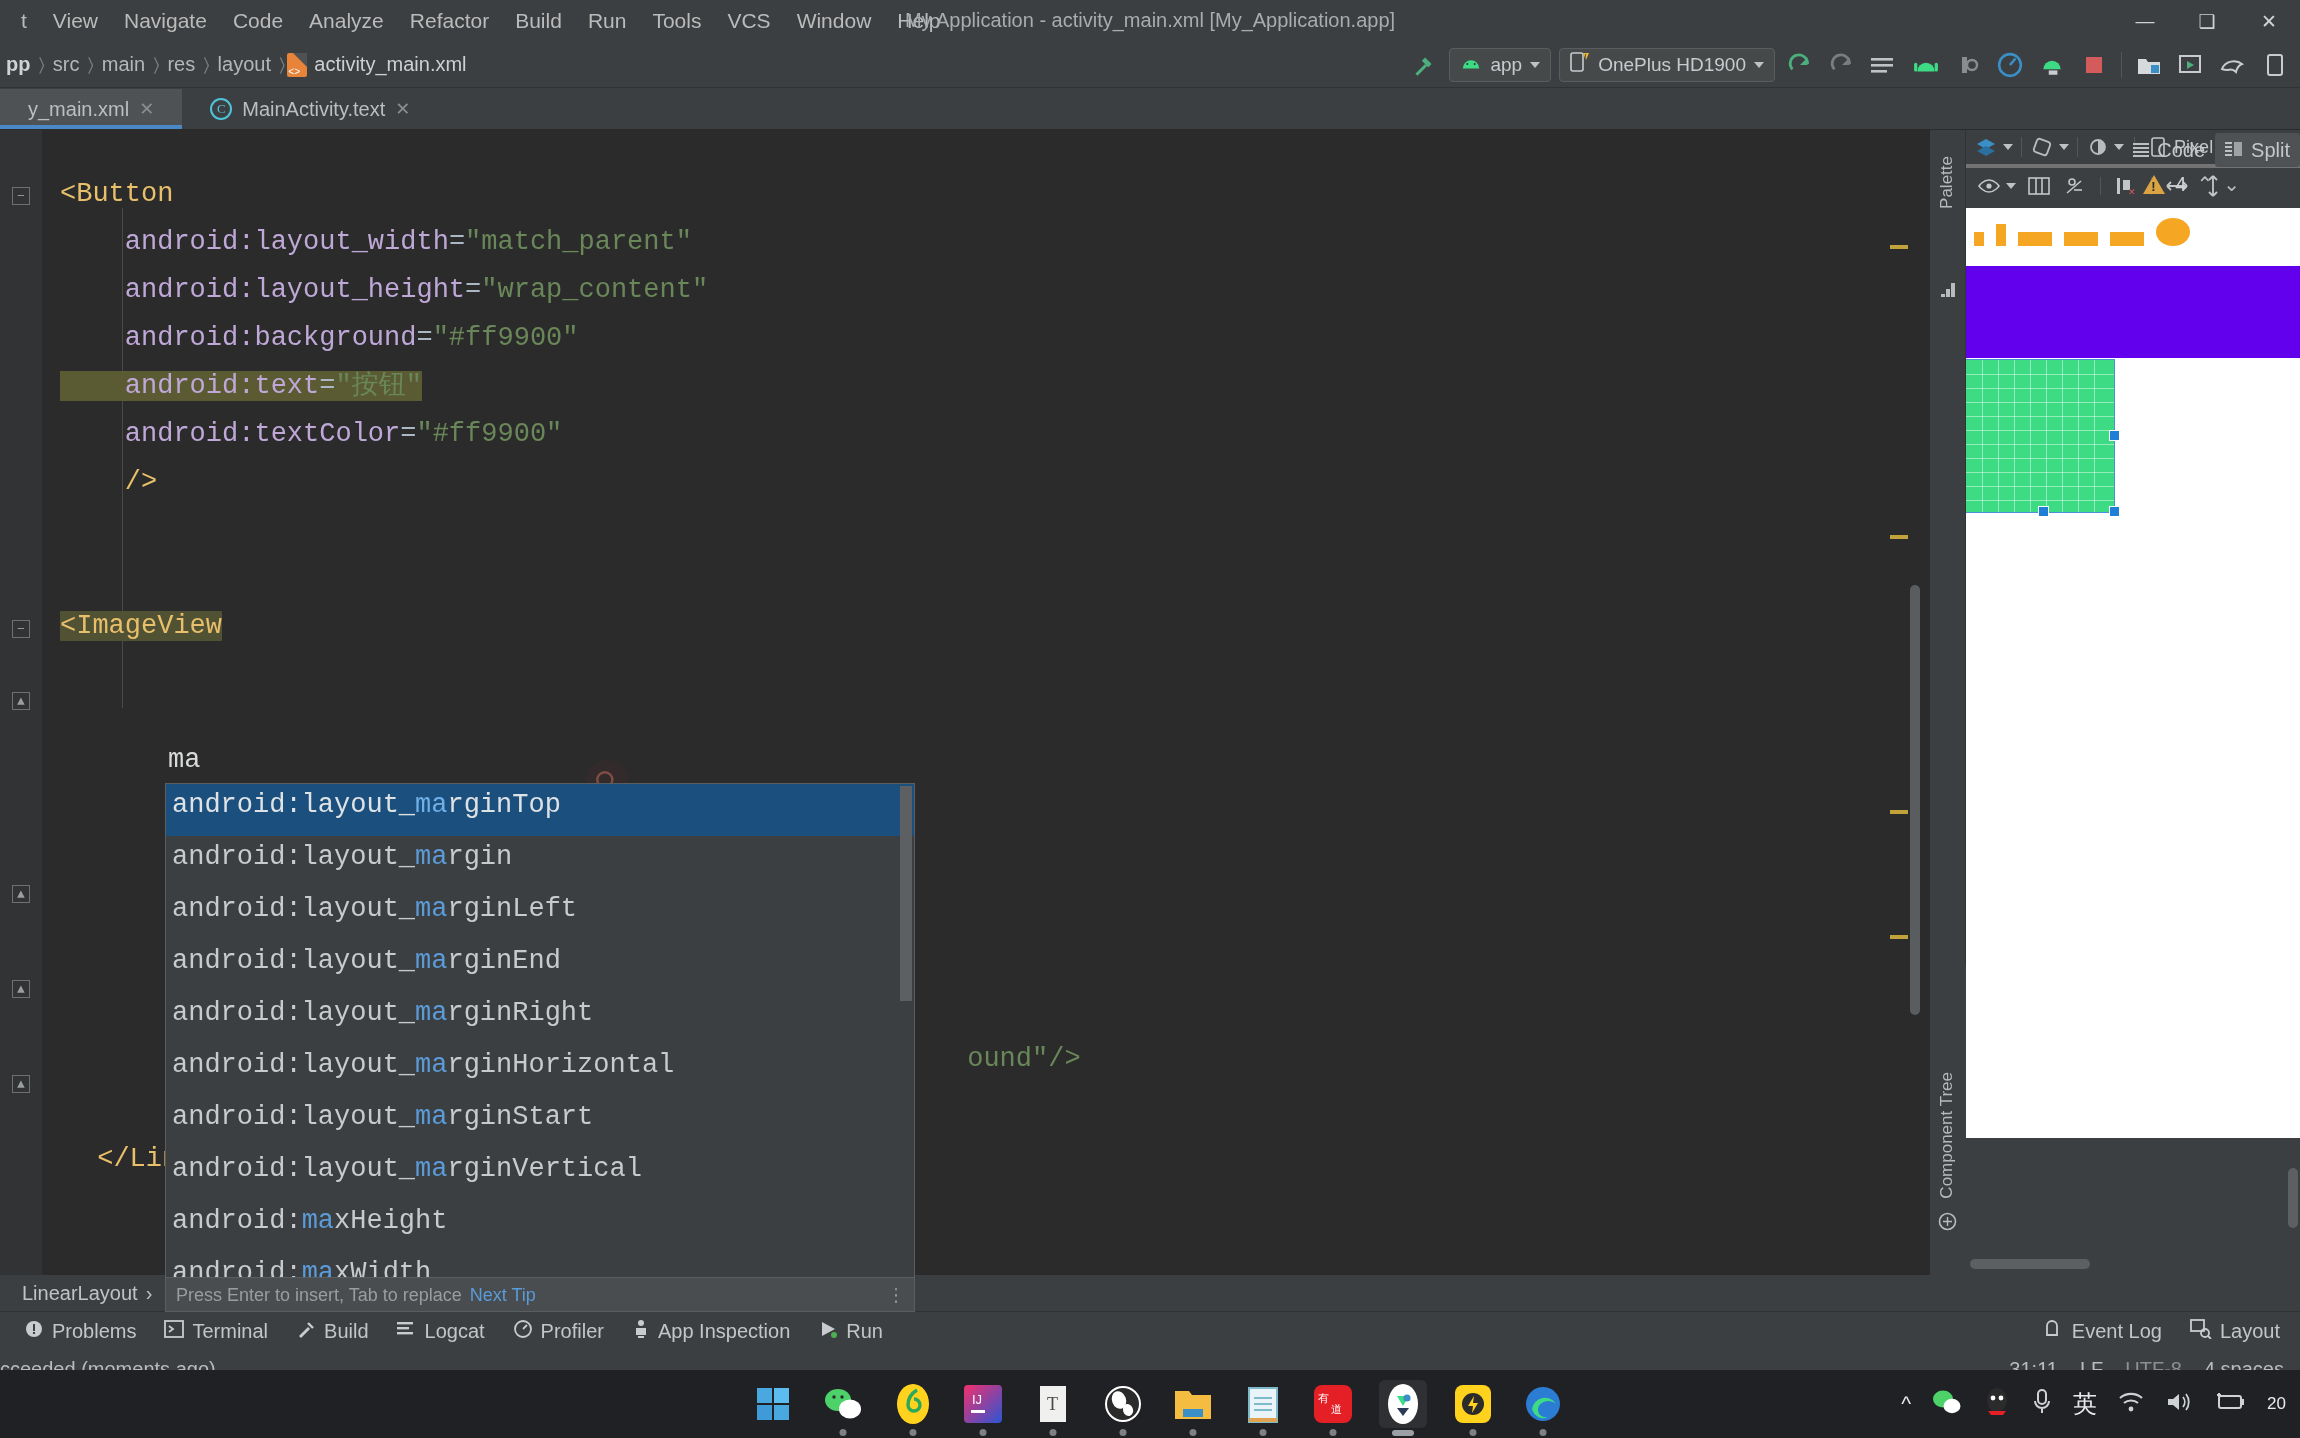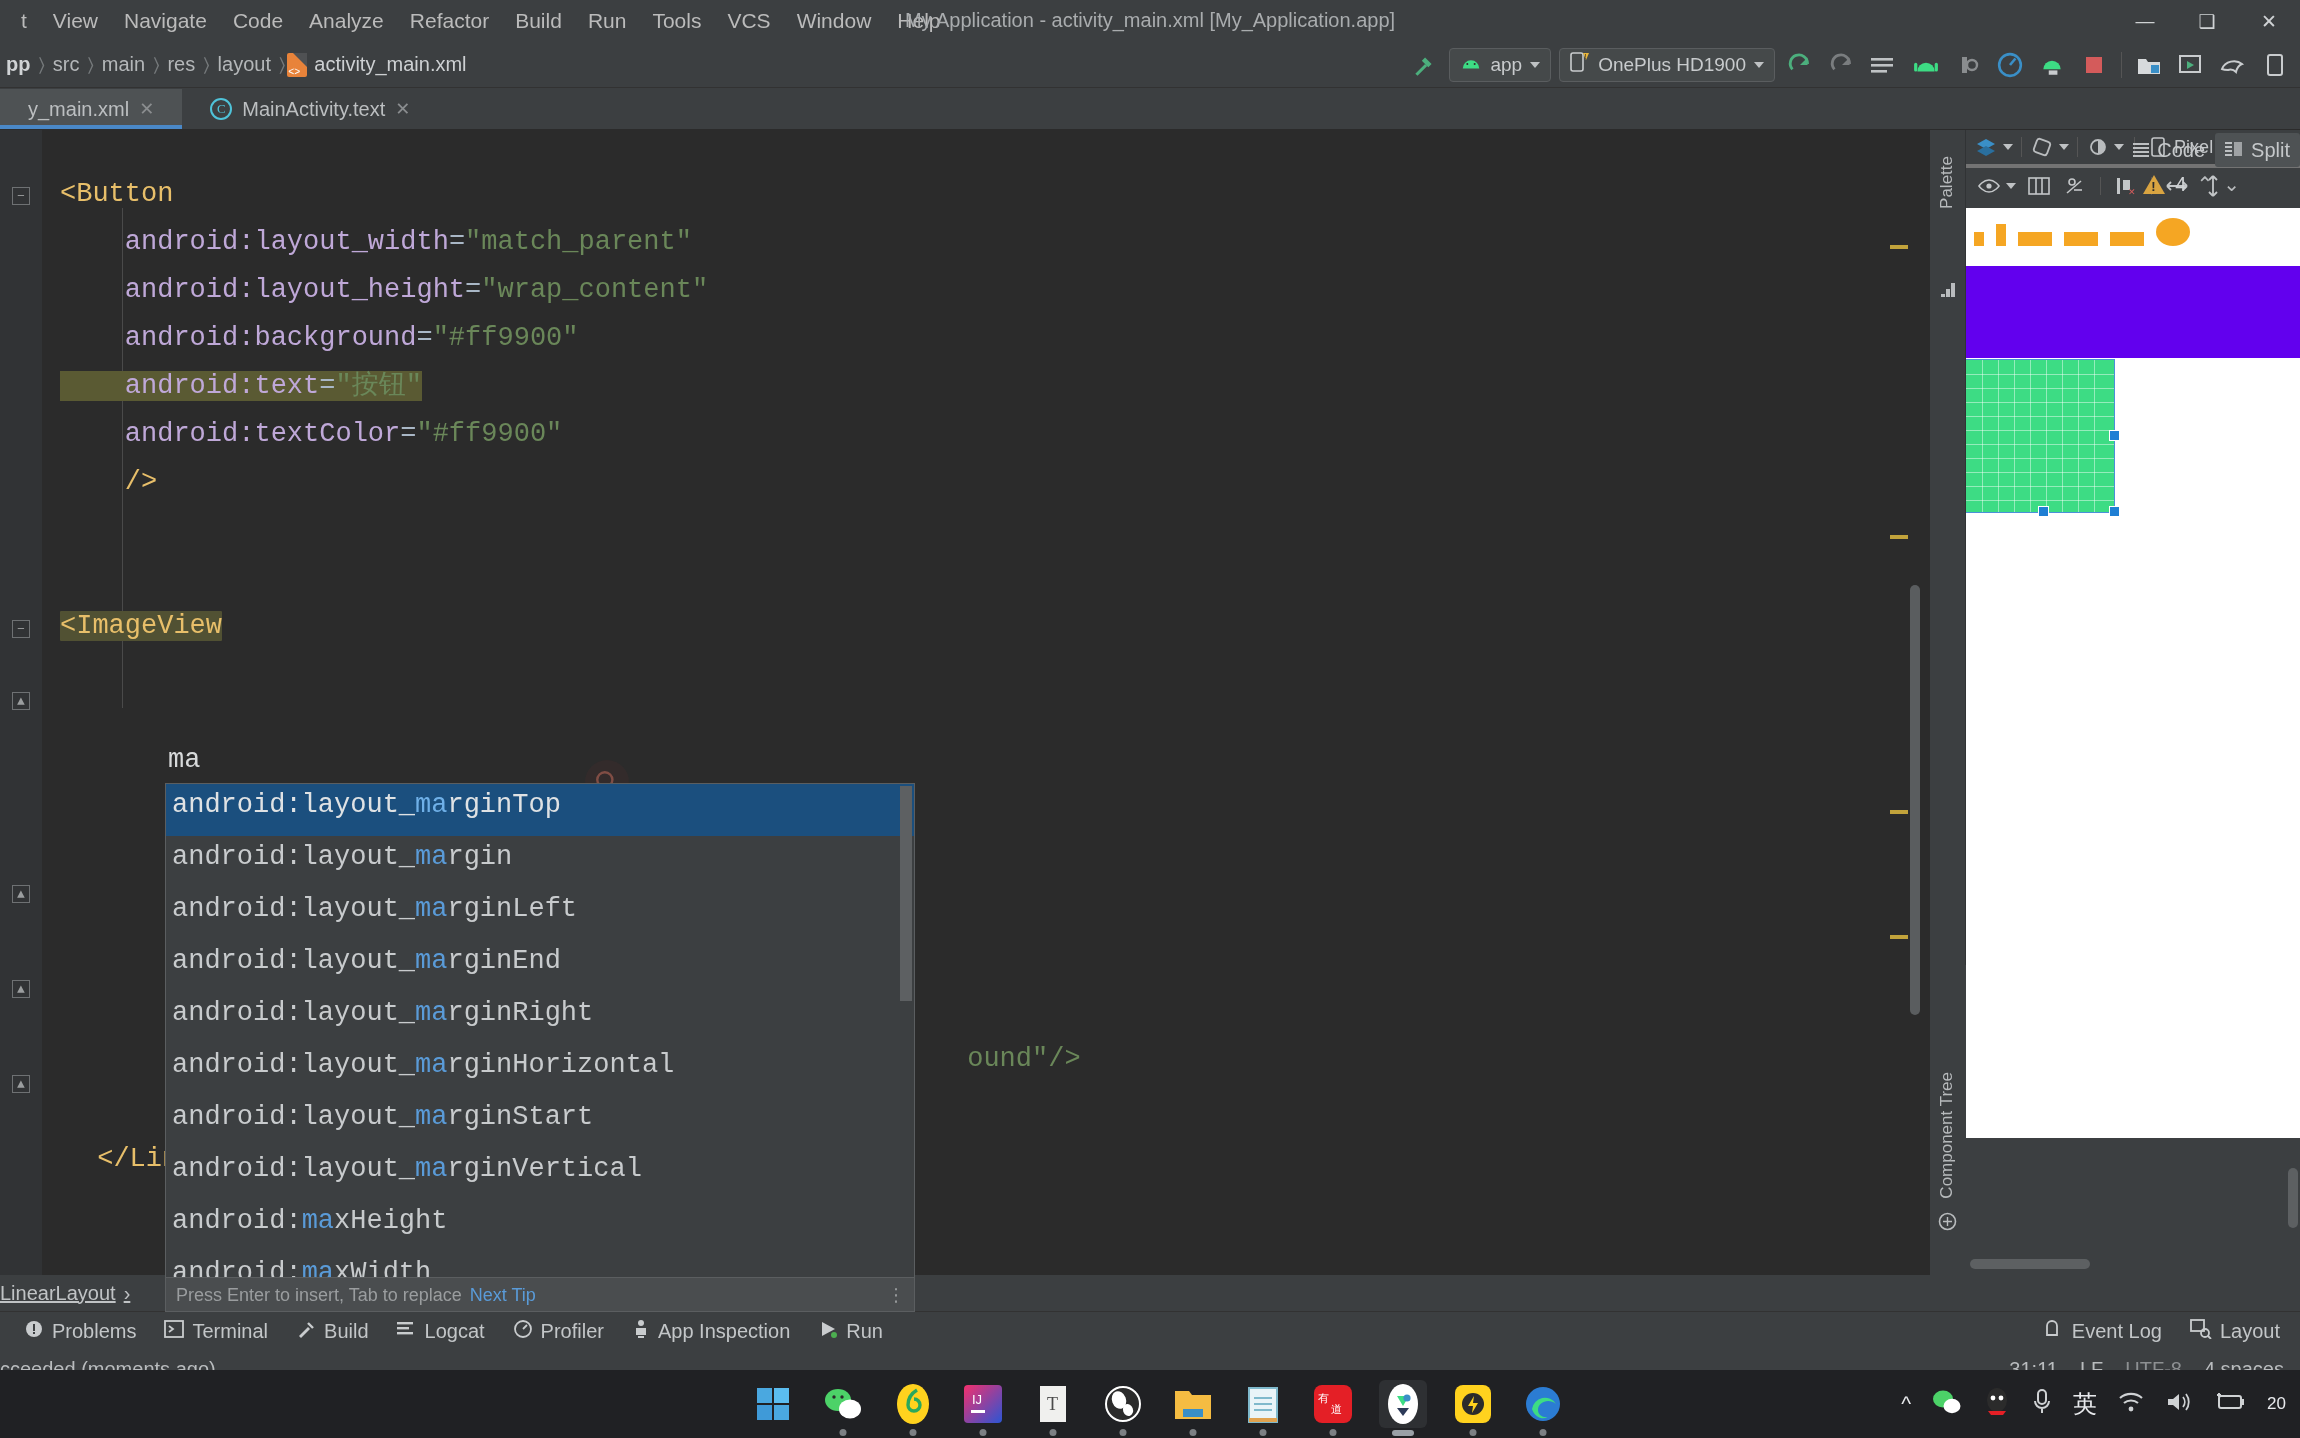--- a/index.html
+++ b/index.html
@@ -229,22 +229,22 @@
     display: flex; align-items: center; gap: 8px; padding: 4px 10px;
     color: #c5c8ca; font-size: 20px; border-radius: 3px; height: 34px;
   }
   .vm.active { background: #4e5254; }
   .vm-bars { display: inline-flex; flex-direction: column; gap: 2px; }
   .vm-bars i { display:block; width: 16px; height: 2px; background: #bdc0c2; }
 
   
   .breadcrumb-bottom {
     position: absolute; left: 0; top: 1275px; width: 1930px; height: 36px;
-    background: #3c3f41; display: flex; align-items: center; gap: 8px;
-    color: #c0c3c5; font-size: 20px; text-decoration: underline;
+    background: #3c3f41; display: flex; align-items: center; padding-left: 22px; gap: 8px;
+    color: #c0c3c5; font-size: 20px;
   }
   .toolwin-bar {
     position: absolute; left: 0; top: 1311px; width: 2300px; height: 40px;
     background: #3c3f41; display: flex; align-items: center; gap: 0px; padding-left: 10px;
     border-top: 1px solid #323232;
   }
   .tw {
     display: flex; align-items: center; gap: 8px; color: #c3c6c8; font-size: 20px;
     padding: 0 14px; height: 40px; white-space: nowrap;
   }

